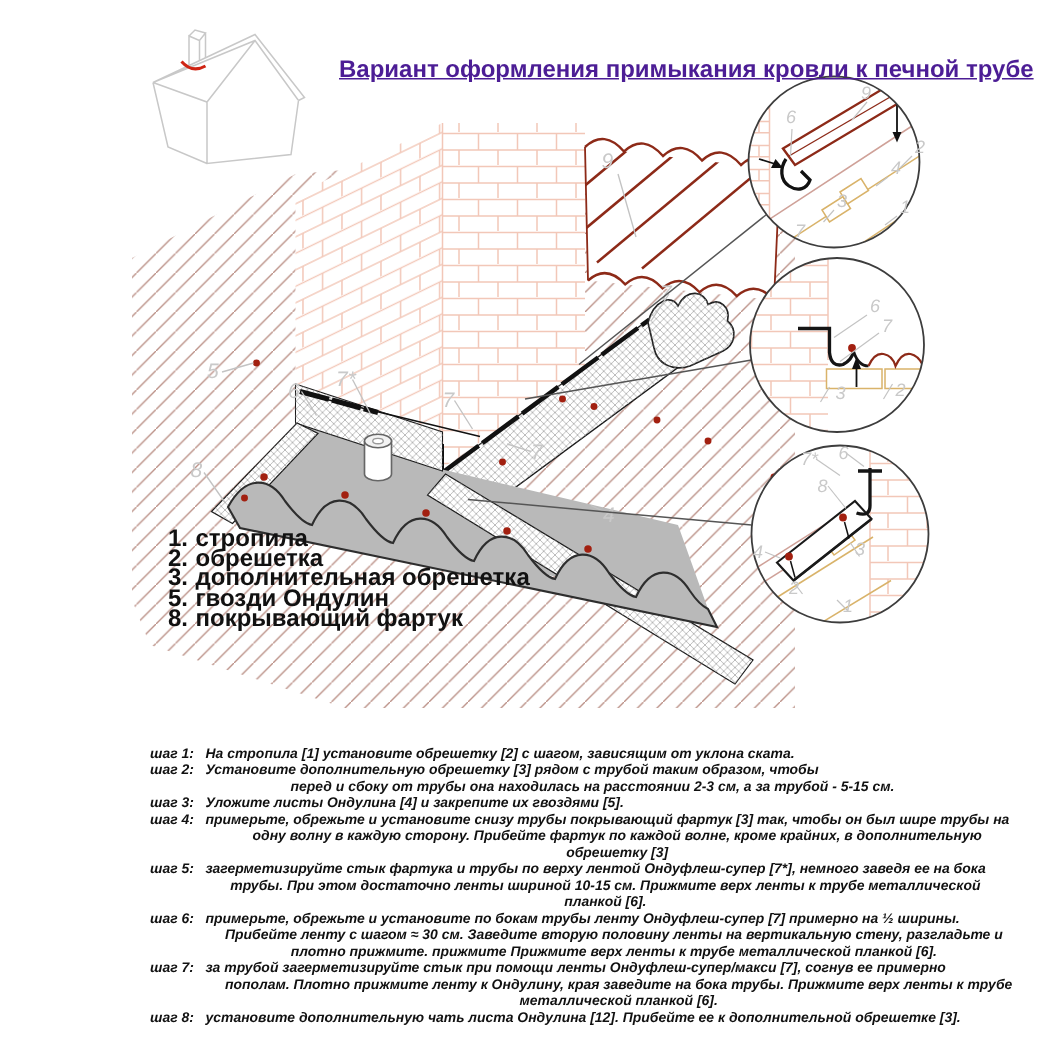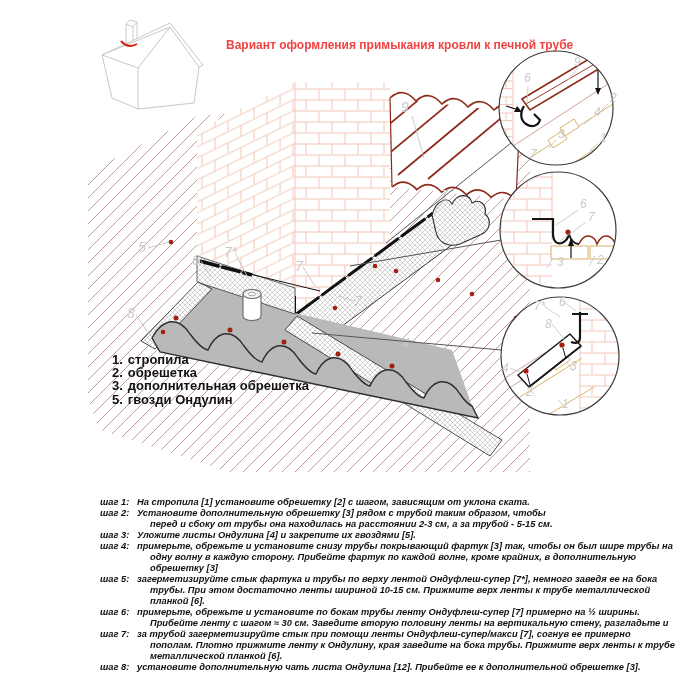--- a/index.html
+++ b/index.html
@@ -1,31 +1,31 @@
 <!DOCTYPE html>
 <html><head>
 <meta charset="utf-8">
 <style>
   html,body{margin:0;padding:0;background:#fff;}
   .page{position:relative;width:700px;height:700px;background:#fff;overflow:hidden;
         font-family:"Liberation Sans",sans-serif;}
   svg.art{position:absolute;left:0;top:0;}
-  .title{position:absolute;left:226px;top:38px;font-size:12px;font-weight:bold;
-         color:#ef4444;white-space:nowrap;}
-  .legend{position:absolute;left:112px;top:353px;font-size:13px;line-height:13.2px;
+  .title{position:absolute;left:226px;top:38px;font-size:16px;font-weight:bold;
+         color:#4c1d95;text-decoration:underline;white-space:nowrap;}
+  .legend{position:absolute;left:112px;top:353px;font-size:16px;line-height:13.2px;
           font-weight:bold;color:#111;}
   .legend-row{white-space:nowrap;}
   .legend-num{margin-right:5px;}
   .steps{position:absolute;left:100px;top:497px;width:540px;font-size:9.3px;line-height:11px;
          font-style:italic;font-weight:bold;color:#111;}
   .step{display:flex;}
   .step-label{flex:0 0 37px;white-space:nowrap;}
   .step-lines{flex:1;}
   .step-line{white-space:nowrap;}
-  .step-line + .step-line{padding-left:13px;}
+  .step-line + .step-line{padding-left:13px;text-align:center;}
   svg text{font-family:"Liberation Sans",sans-serif;font-style:italic;fill:#c9c9c9;}
   #g-main-labels text{font-size:14px;}
   .numsmall text{font-size:12px;}
 </style>
 </head>
 <body>
 
 <div class="page">
 
 <svg class="art" width="700" height="700" viewBox="0 0 700 700">
@@ -272,20 +272,21 @@
         </g>
   </g>
 </svg>
 
 <div class="title">Вариант оформления примыкания кровли к печной трубе</div>
 <div class="legend" id="legend">
       <div class="legend-row"><span class="legend-num">1.</span><span>стропила</span></div>
       <div class="legend-row"><span class="legend-num">2.</span><span>обрешетка</span></div>
       <div class="legend-row"><span class="legend-num">3.</span><span>дополнительная обрешетка</span></div>
       <div class="legend-row"><span class="legend-num">5.</span><span>гвозди Ондулин</span></div>
+      <div class="legend-row"><span class="legend-num">8.</span><span>покрывающий фартук</span></div>
     </div>
 <div class="steps" id="steps">
       <div class="step">
         <div class="step-label">шаг 1:</div>
         <div class="step-lines">
           <div class="step-line">На стропила [1] установите обрешетку [2] с шагом, зависящим от уклона ската.</div>
         </div>
       </div>
       <div class="step">
         <div class="step-label">шаг 2:</div>
@@ -314,20 +315,21 @@
           <div class="step-line">загерметизируйте стык фартука и трубы по верху лентой Ондуфлеш-супер [7*], немного заведя ее на бока</div>
           <div class="step-line">трубы. При этом достаточно ленты шириной 10-15 см. Прижмите верх ленты к трубе металлической</div>
           <div class="step-line">планкой [6].</div>
         </div>
       </div>
       <div class="step">
         <div class="step-label">шаг 6:</div>
         <div class="step-lines">
           <div class="step-line">примерьте, обрежьте и установите по бокам трубы ленту Ондуфлеш-супер [7] примерно на ½ ширины.</div>
           <div class="step-line">Прибейте ленту с шагом ≈ 30 см. Заведите вторую половину ленты на вертикальную стену, разгладьте и</div>
+          <div class="step-line">плотно прижмите.  прижмите  Прижмите верх ленты к трубе металлической планкой [6].</div>
         </div>
       </div>
       <div class="step">
         <div class="step-label">шаг 7:</div>
         <div class="step-lines">
           <div class="step-line">за трубой загерметизируйте стык при помощи ленты Ондуфлеш-супер/макси [7], согнув ее примерно</div>
           <div class="step-line">пополам. Плотно прижмите ленту к Ондулину, края заведите на бока трубы. Прижмите верх ленты к трубе</div>
           <div class="step-line">металлической планкой [6].</div>
         </div>
       </div>

